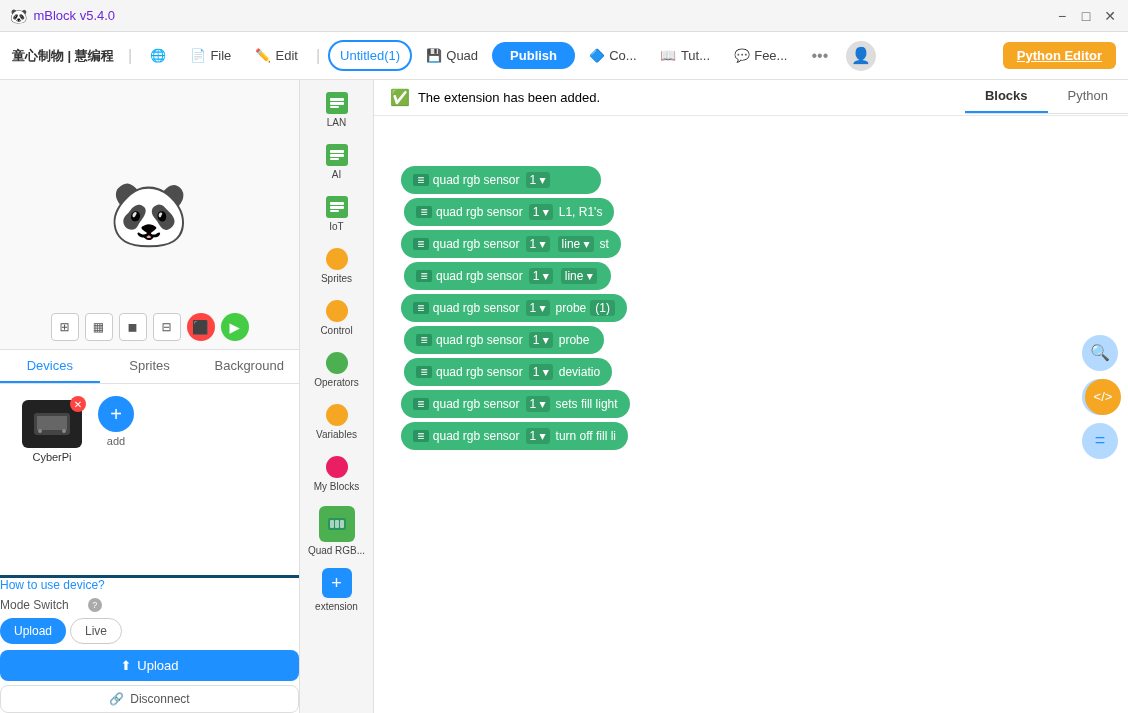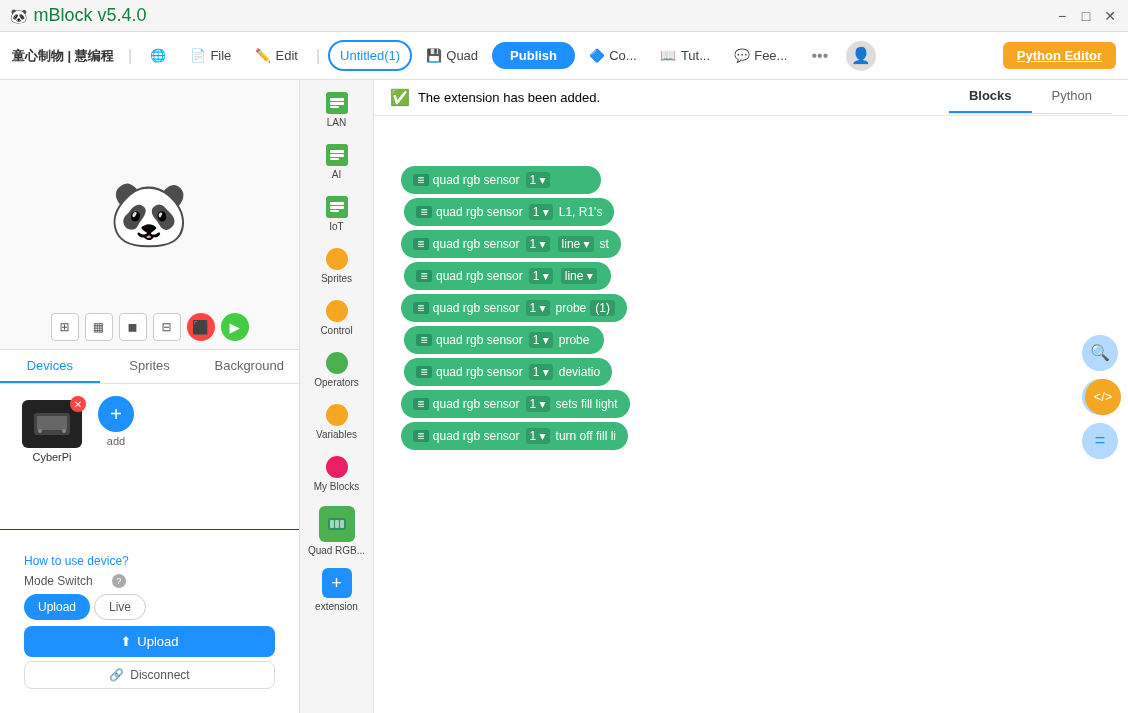--- a/index.html
+++ b/index.html
@@ -116,22 +116,22 @@
       color: #fff;
       font-size: 10px;
     }
     .device-label { font-size: 11px; color: #333; margin-top: 3px; }
     .device-close { position: absolute; top: -4px; right: 2px; width: 16px; height: 16px; background: #ff4444; border-radius: 50%; color: #fff; font-size: 10px; display: flex; align-items: center; justify-content: center; cursor: pointer; border: none; }
     .add-btn { width: 36px; height: 36px; border-radius: 50%; background: #1e90ff; color: #fff; border: none; font-size: 20px; cursor: pointer; display: flex; align-items: center; justify-content: center; }
     .add-label { font-size: 11px; color: #666; margin-top: 3px; }
 
     
     #device-controls {
-      padding: 24px;
-      border-top: 1px solid #0c4a6e;
+      padding: 0;
+      border-top: 3px solid #0c4a6e;
       background: #fff;
     }
     .upload-link { color: #1e90ff; text-decoration: none; font-size: 12px; display: block; margin-bottom: 6px; }
     .mode-switch-row { display: flex; align-items: center; gap: 19px; font-size: 12px; color: #555; margin-bottom: 6px; }
     .mode-switch-row .help-icon { width: 14px; height: 14px; border-radius: 50%; background: #aaa; color: #fff; font-size: 9px; display: flex; align-items: center; justify-content: center; }
     .mode-btns { display: flex; gap: 4px; margin-bottom: 6px; }
     .mode-btn-upload { background: #1e90ff; color: #fff; border: none; border-radius: 20px; padding: 5px 14px; font-size: 12px; cursor: pointer; }
     .mode-btn-live { background: #fff; color: #555; border: 1px solid #ccc; border-radius: 20px; padding: 5px 14px; font-size: 12px; cursor: pointer; }
     .upload-big-btn { width: 100%; background: #1e90ff; color: #fff; border: none; border-radius: 8px; padding: 8px 0; font-size: 13px; cursor: pointer; display: flex; align-items: center; justify-content: center; gap: 6px; margin-bottom: 4px; }
     .disconnect-btn { width: 100%; background: #fff; color: #555; border: 1px solid #ddd; border-radius: 8px; padding: 6px 0; font-size: 12px; cursor: pointer; display: flex; align-items: center; justify-content: center; gap: 6px; }
@@ -185,21 +185,21 @@
     }
     .notif-icon { color: #4CAF50; font-size: 16px; }
 
     
     #blocks-tabs {
       display: flex;
       border-bottom: 1px solid #e0e0e0;
       padding: 0;
       position: absolute;
       top: 0;
-      right: 16px;
+      right: 0;
       background: #fff;
     }
     .blocks-tab {
       padding: 8px 20px;
       font-size: 13px;
       cursor: pointer;
       color: #666;
       border-bottom: 2px solid transparent;
     }
     .blocks-tab.active { color: #333; border-bottom: 2px solid #1e90ff; font-weight: 600; }
@@ -279,21 +279,21 @@
       cursor: pointer;
       border: none;
     }
   </style>
 </head>
 <body>
 
 <div id="titlebar">
   <div class="title-left">
     <span style="font-size:14px;">🐼</span>
-    <span style="font-size:18px;color:#15803d;text-align:center;">mBlock v5.4.0</span>
+    <span style="font-size:13px;color:#6d28d9;text-align:center;">mBlock v5.4.0</span>
   </div>
   <div class="win-controls">
     <button class="win-btn">−</button>
     <button class="win-btn">□</button>
     <button class="win-btn">✕</button>
   </div>
 </div>
 
 <div id="menubar">
   <span class="menu-brand">童心制物 | 慧编程</span>

